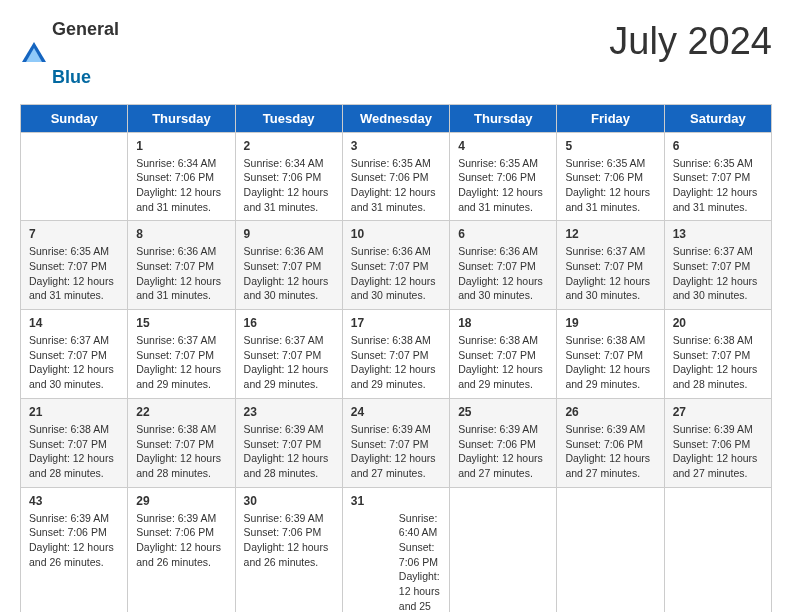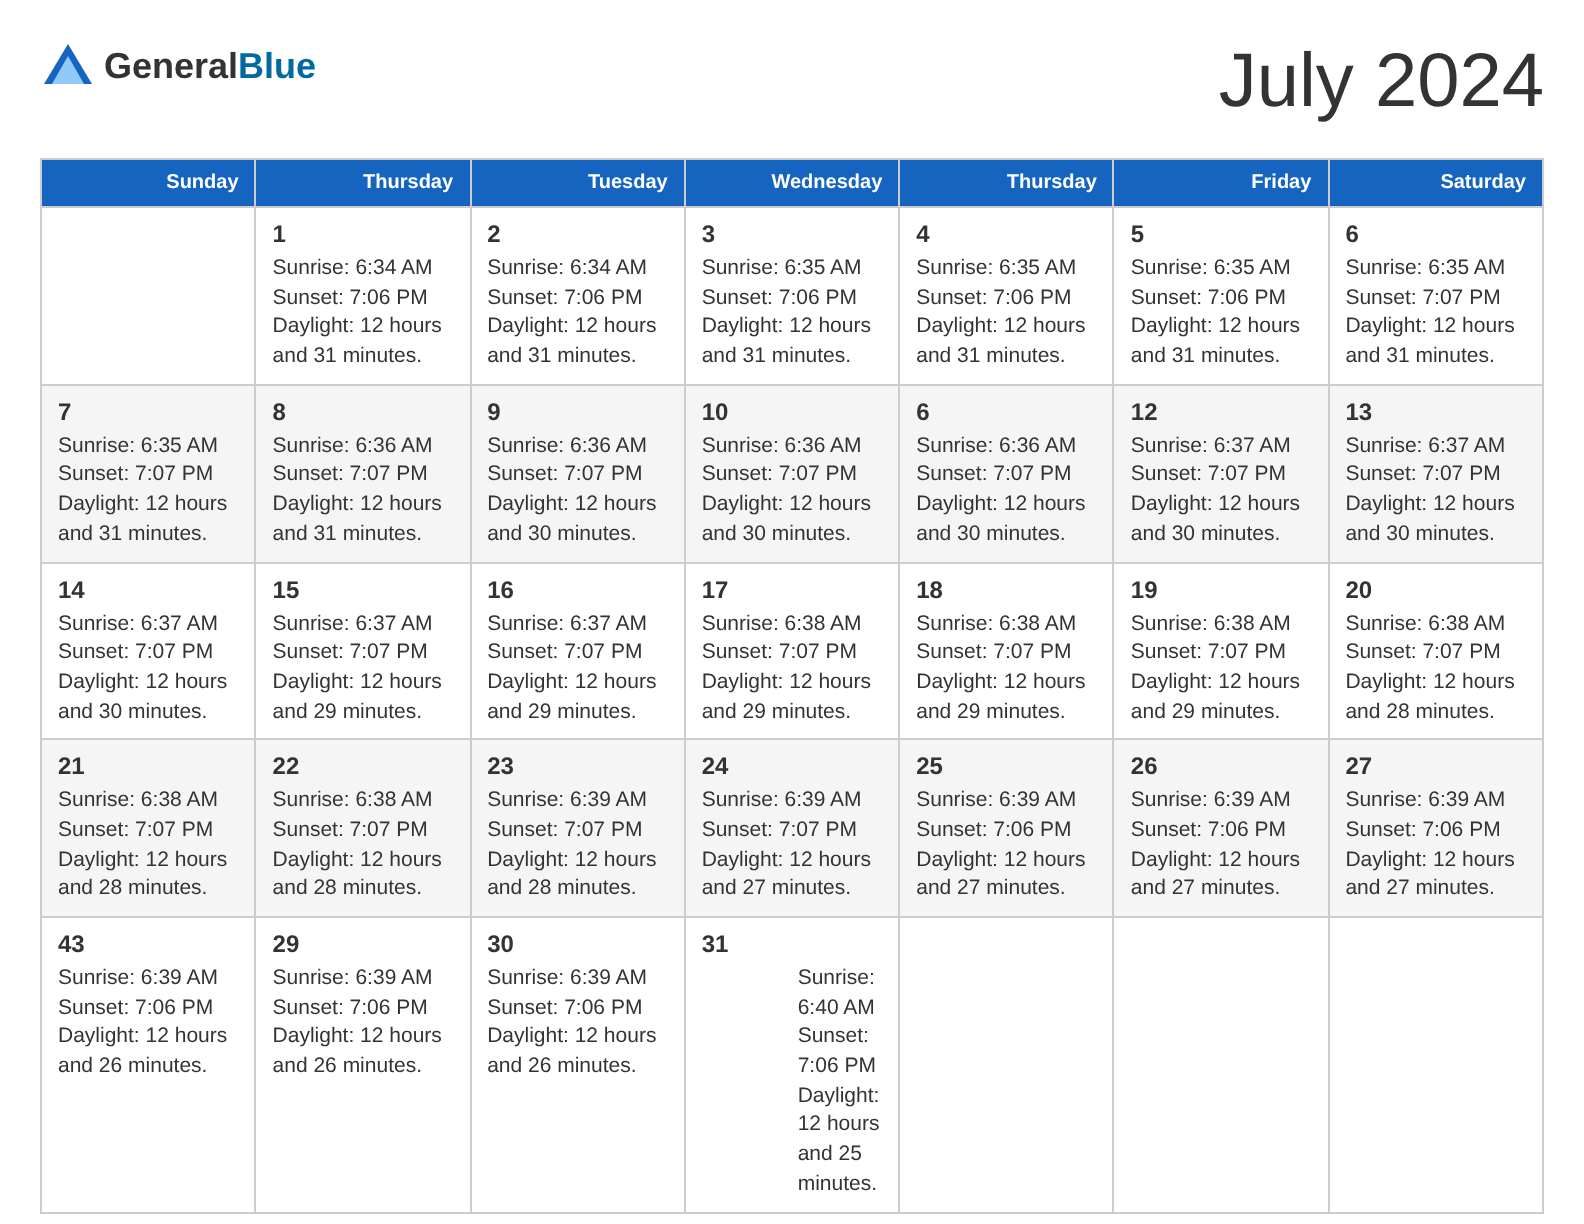--- a/index.html
+++ b/index.html
@@ -15,24 +15,25 @@
       justify-content: space-between;
       align-items: flex-start;
       margin-bottom: 16px;
     }
     .logo {
       display: flex;
       align-items: center;
     }
     .logo-text {
       display: flex;
-      flex-direction: row;
+      flex-direction: column;
       font-size: 18px;
       font-weight: bold;
       line-height: 1.1;
+      gap: 28px;
     }
     .logo-general { color: #333; }
     .logo-blue { color: #0369a1; }
     .logo-icon {
       width: 28px;
       height: 28px;
       margin-right: 4px;
     }
     .title-block {
       text-align: center;
@@ -46,24 +47,24 @@
       font-size: 16px;
       color: #555;
     }
     table {
       width: 100%;
       border-collapse: collapse;
     }
     thead tr th {
       background-color: #1565c0;
       color: #fff;
-      font-size: 10px;
+      font-size: 13px;
       font-weight: bold;
       padding: 6px 8px;
-      text-align: right;
+      text-align: center;
       border: 1px solid #ccc;
     }
     tbody tr td {
       vertical-align: top;
       padding: 6px 8px;
       border: 1px solid #ccc;
       font-size: 11px;
       color: #333;
       background: #fff;
       width: 14.28%;

